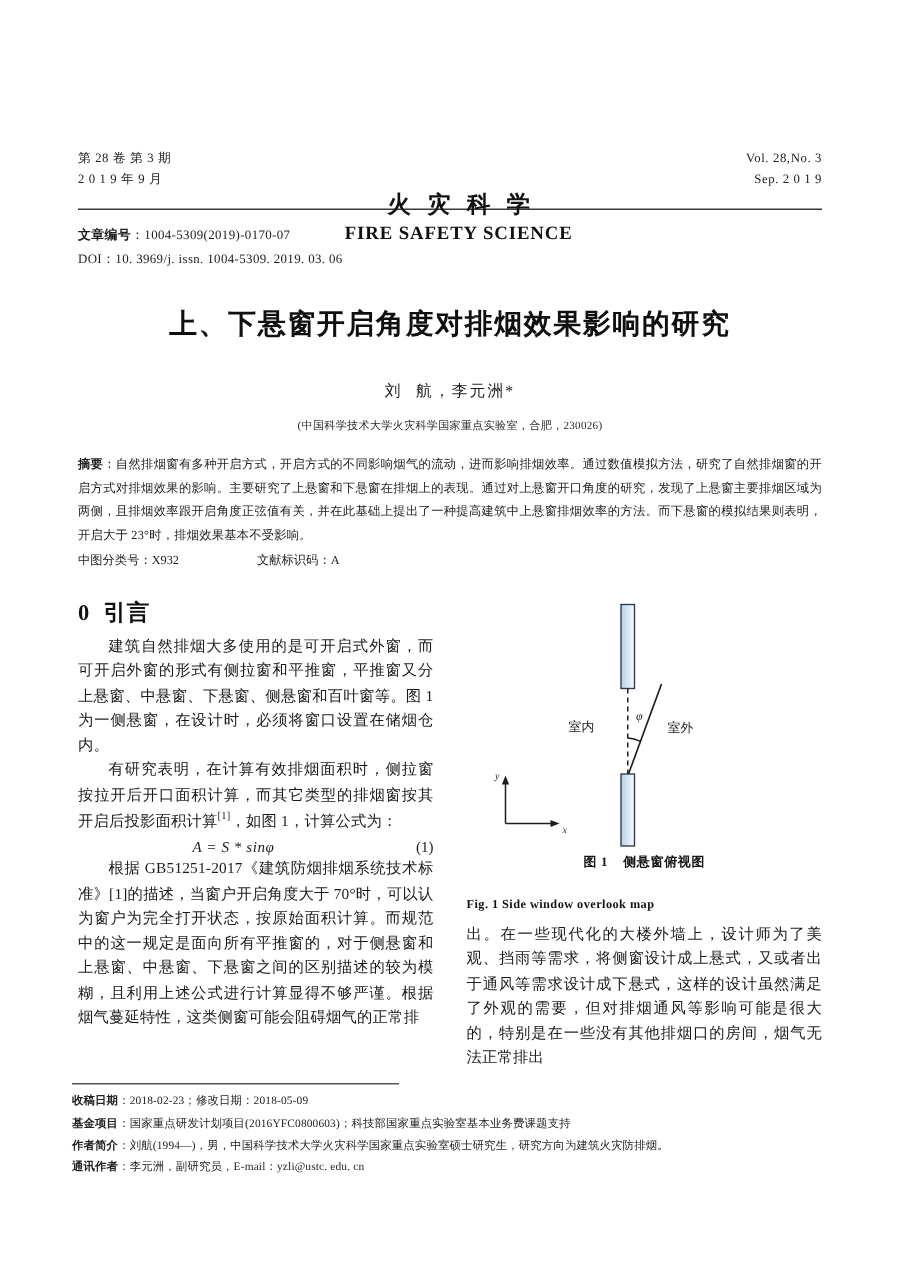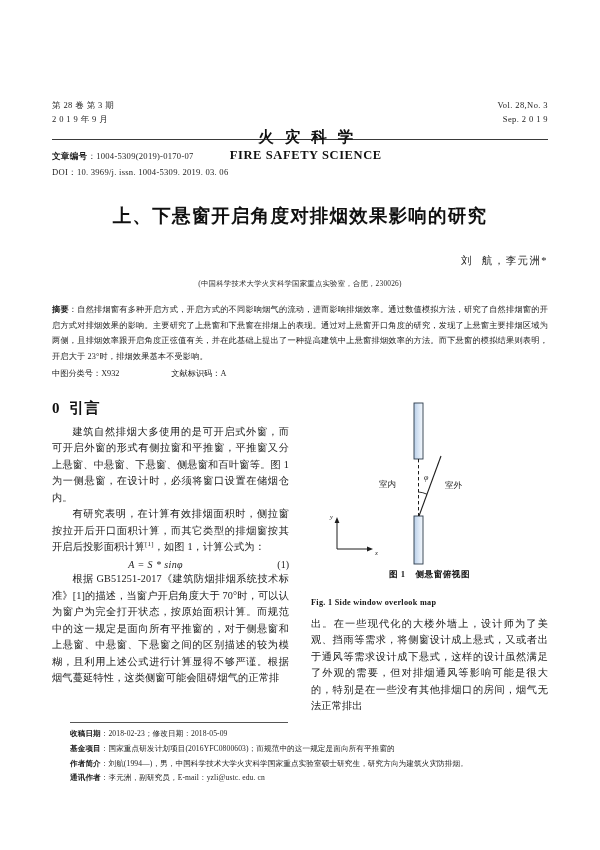--- a/index.html
+++ b/index.html
@@ -91,21 +91,21 @@
   .title {
     margin-top: 22px;
     text-align: center;
     font-size: 18.5px;
     font-weight: 700;
     letter-spacing: 1.2px;
     color: #101010;
   }
   .authors {
     margin-top: 26px;
-    text-align: right;
+    text-align: center;
     font-size: 10.5px;
     letter-spacing: 1.4px;
     color: #1d1d1d;
   }
   .authors .gap { display: inline-block; width: 9px; }
   .affil {
     margin-top: 11px;
     text-align: center;
     font-size: 7.4px;
     letter-spacing: 0.2px;
@@ -163,21 +163,21 @@
     font-style: italic;
     letter-spacing: 0.4px;
     padding-right: 18px;
   }
   .formula .eqno { font-style: normal; }
   sup.ref { font-size: 7px; vertical-align: super; }
 
   
   .foot-wrap {
     position: absolute;
-    left: 70px;
+    left: 48px;
     top: 722px;
     width: 496px;
   }
   .foot-rule {
     border: 0;
     border-top: 0.9px solid #555;
     width: 218px;
     margin: 0 0 4px 0;
   }
   .foot-line {
@@ -321,18 +321,18 @@
 
         <p class="body cont" style="margin-top:9px;">出。在一些现代化的大楼外墙上，设计师为了美观、挡雨等需求，将侧窗设计成上悬式，又或者出于通风等需求设计成下悬式，这样的设计虽然满足了外观的需要，但对排烟通风等影响可能是很大的，特别是在一些没有其他排烟口的房间，烟气无法正常排出</p>
       </div>
 
     </div>
   </div>
 
   <div class="foot-wrap">
     <hr class="foot-rule">
     <div class="foot-line"><b>收稿日期</b><span>：2018-02-23；修改日期：2018-05-09</span></div>
-    <div class="foot-line"><b>基金项目</b><span>：国家重点研发计划项目(2016YFC0800603)；而规范中的这一规定是面向所有平推窗的</span></div>
+    <div class="foot-line"><b>基金项目</b><span>：国家重点研发计划项目(2016YFC0800603)；科技部国家重点实验室基本业务费课题支持</span></div>
     <div class="foot-line"><b>作者简介</b><span>：刘航(1994—)，男，中国科学技术大学火灾科学国家重点实验室硕士研究生，研究方向为建筑火灾防排烟。</span></div>
     <div class="foot-line"><b>通讯作者</b><span>：李元洲，副研究员，E-mail：yzli@ustc. edu. cn</span></div>
   </div>
 
 </div>
 
 </body></html>

